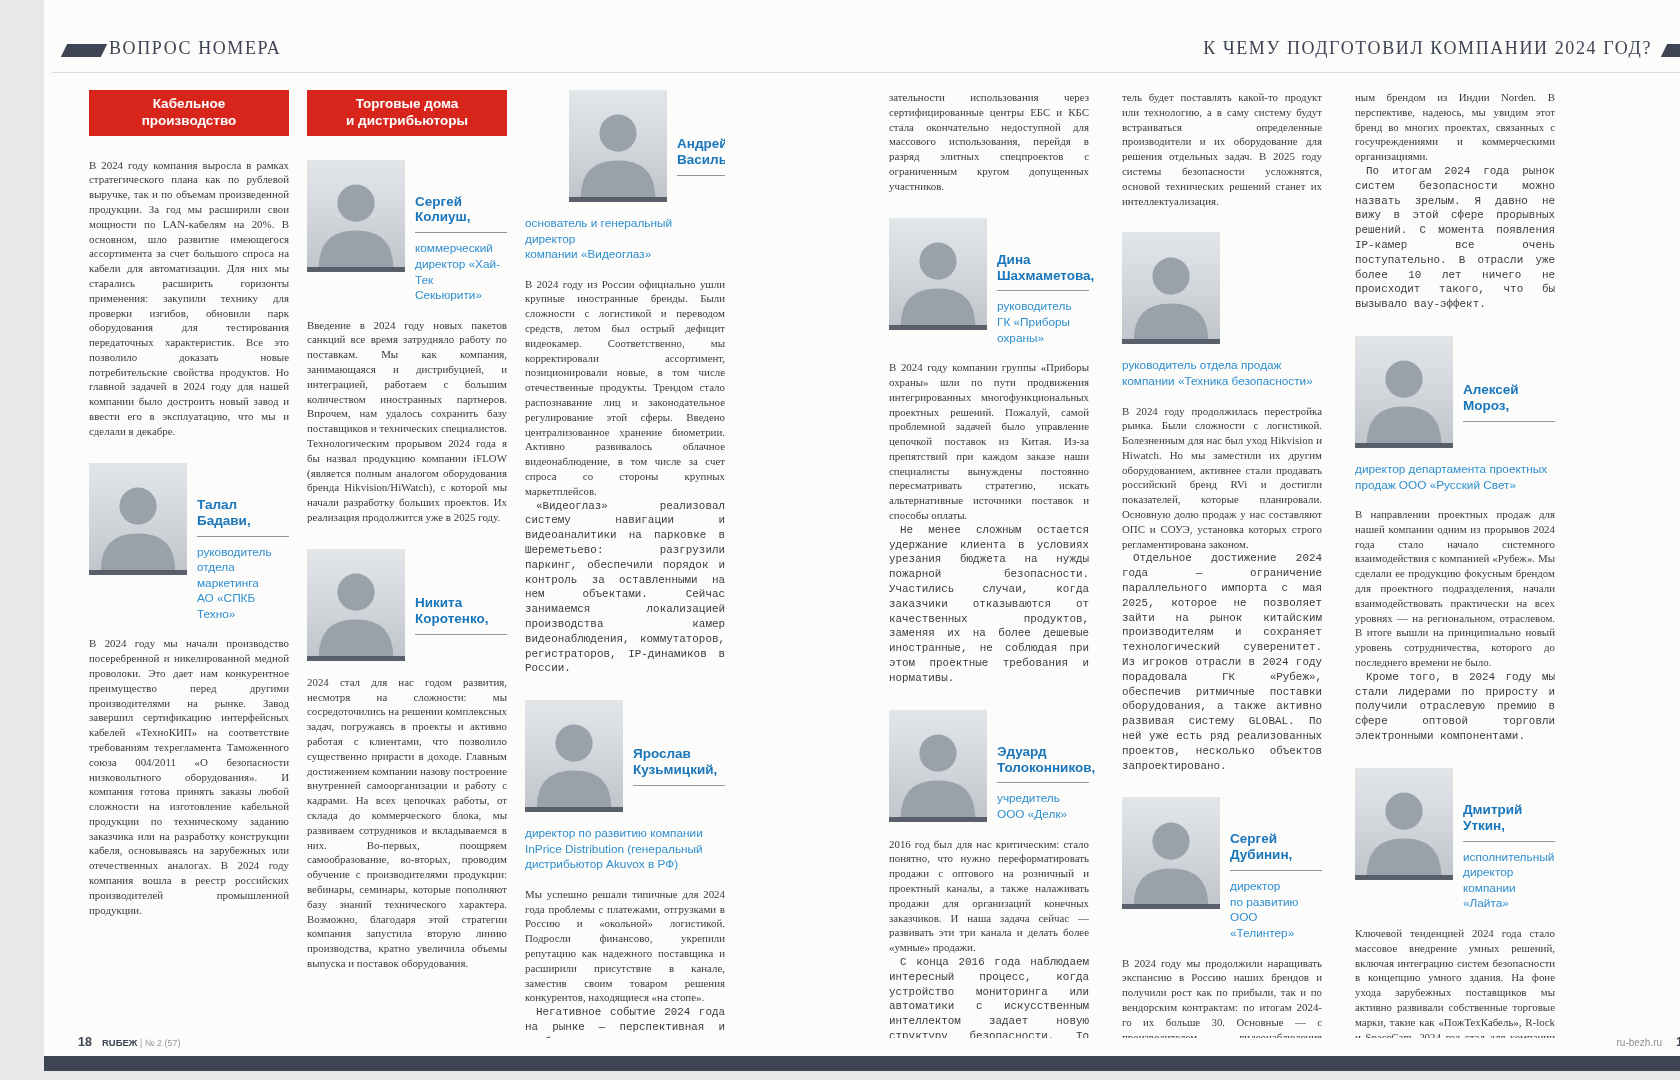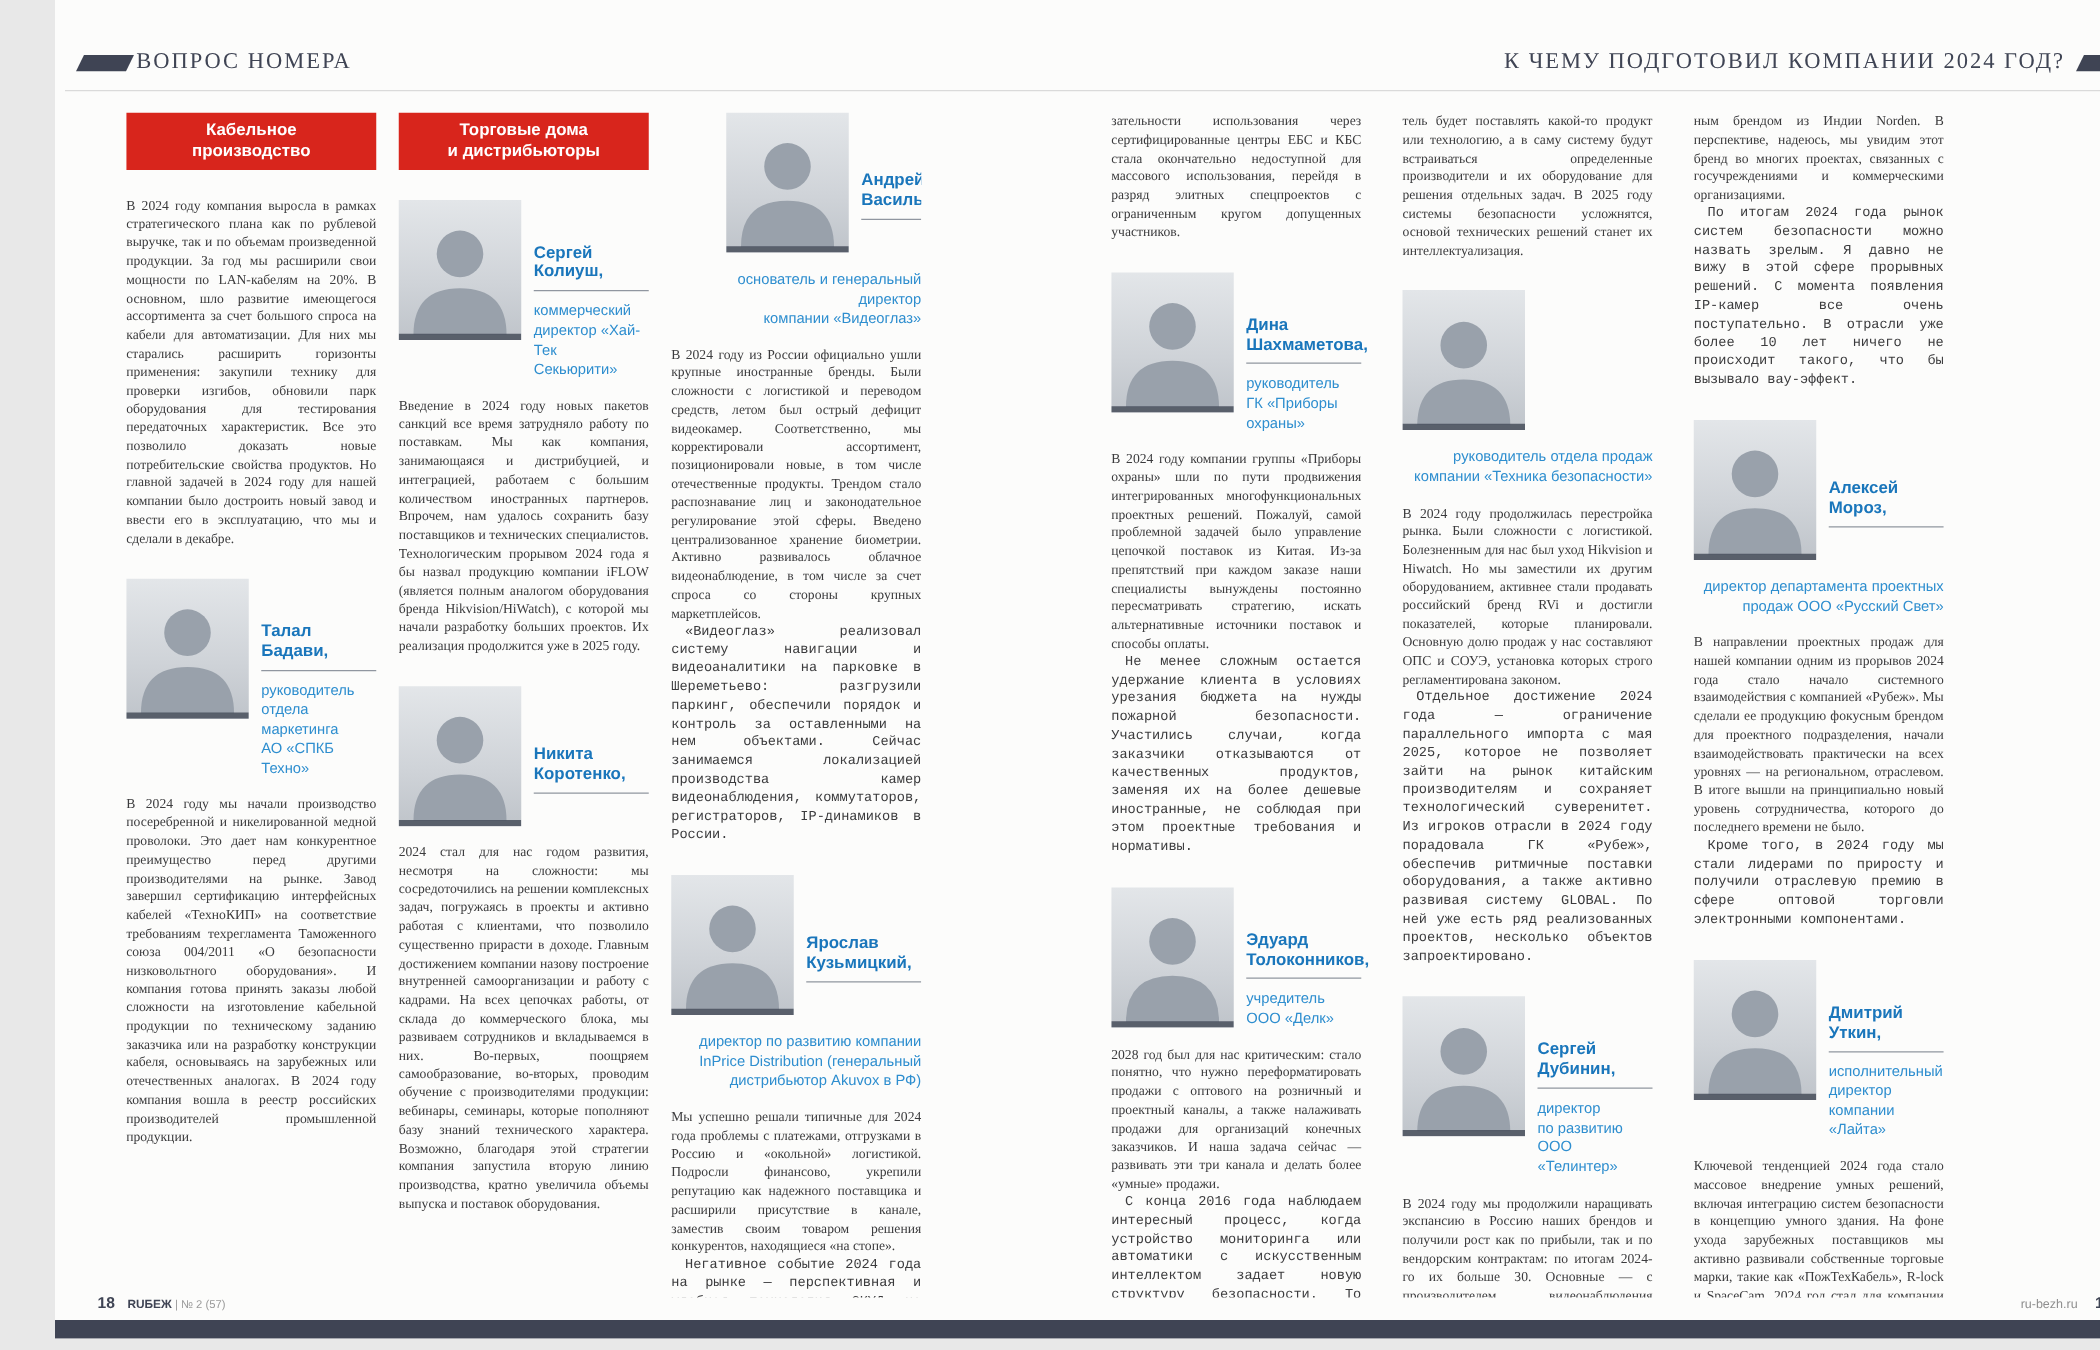--- a/index.html
+++ b/index.html
@@ -9,37 +9,37 @@
   .hdr{position:absolute;top:38px;left:8px;right:8px;height:26px;}
   .mark{position:absolute;top:6px;width:40px;height:13px;background:var(--header_navy);transform:skewX(-26deg);}
   .mark.left{left:12px;}
   .mark.right{right:12px;}
   .hdr-title{position:absolute;top:0;font-size:18px;letter-spacing:1.6px;color:var(--header_navy);white-space:nowrap;}
   .hdr-title.left{left:57px;}
   .hdr-title.right{right:64px;}
   .rule{position:absolute;top:72px;left:8px;right:8px;height:1px;background:#dadada;}
   
   .pagecols{position:absolute;top:90px;display:flex;gap:33px;height:948px;overflow:hidden;}
-  #pageL{left:57px;gap:18px;}
+  #pageL{left:45px;gap:18px;}
   #pageR{left:845px;}
   .col{width:200px;flex:none;}
   .category{background:var(--category_red);color:#fff;font:700 13.5px/1.28 "Liberation Sans",sans-serif;
             text-align:center;padding:5px 4px 6px;white-space:pre-line;margin-bottom:22px;}
   .profile{display:flex;gap:10px;margin:24px 0 14px;}
   .col > .profile:first-child{margin-top:0;padding-left:44px;}
   .photo{width:98px;height:112px;flex:none;position:relative;overflow:hidden;
          background:linear-gradient(180deg,#e3e6e9 0%,#cfd3d8 60%,#bfc4ca 100%);}
   .photo svg{position:absolute;bottom:4px;left:0;width:100%;height:90%;fill:#99a1ab;}
   .photo::after{content:'';position:absolute;left:0;right:0;bottom:0;height:5px;background:#474d5a;opacity:.85;}
   .side{flex:1;min-width:0;display:flex;flex-direction:column;padding-top:34px;}
   .profile.wide .side{padding-top:46px;}
   .pname{font:700 13.5px/1.18 "Liberation Sans",sans-serif;color:var(--name_blue);
          border-bottom:1px solid #9096a0;padding-bottom:7px;margin-bottom:8px;}
   .ptitle{font:11.8px/1.32 "Liberation Sans",sans-serif;color:var(--title_blue);white-space:pre-line;}
-  .wide-title{margin:2px 0 14px;text-align:right;}
+  .wide-title{margin:2px 0 14px;}
   .para{margin:0;font-size:10.9px;line-height:14.8px;color:#3b3b3d;text-align:justify;}
   .para.indent{text-indent:11px;font-family:Liberation Mono, monospace;}
   
   .pagenum{font:700 12.5px "Liberation Sans",sans-serif;color:var(--header_navy);}
   .foot-left{position:absolute;left:34px;bottom:22px;display:flex;align-items:baseline;gap:10px;}
   .foot-right{position:absolute;right:34px;bottom:22px;display:flex;align-items:baseline;gap:14px;}
   .brand{font:9px "Liberation Sans",sans-serif;color:#9a9a9a;}
   .brand b{color:var(--header_navy);font-size:9.5px;}
   .site{font:10px "Liberation Sans",sans-serif;color:#8f8f8f;}
   .bottombar{position:absolute;left:0;right:0;bottom:0;height:15px;background:var(--header_navy);}
@@ -167,21 +167,21 @@
               <circle cx="50" cy="34" r="19"></circle>
               <path d="M12 100 Q12 62 50 62 Q88 62 88 100 Z"></path>
             </svg>
           </div>
           <div class="side">
             <div class="pname">Эдуард Толоконников,</div>
             <div class="ptitle">учредитель
 ООО «Делк»</div>
           </div>
         </div>
-        <p class="para">2028 год был для нас критическим: стало понятно, что нужно переформатировать продажи с оптового на розничный и проектный каналы, а также налаживать продажи для организаций конечных заказчиков. И наша задача сейчас — развивать эти три канала и делать более «умные» продажи.</p>
+        <p class="para">2016 год был для нас критическим: стало понятно, что нужно переформатировать продажи с оптового на розничный и проектный каналы, а также налаживать продажи для организаций конечных заказчиков. И наша задача сейчас — развивать эти три канала и делать более «умные» продажи.</p>
         <p class="para indent">С конца 2016 года наблюдаем интересный процесс, когда устройство мониторинга или автоматики с искусственным интеллектом задает новую структуру безопасности. То есть теперь не производи-</p>
       </div>
       <div class="col">
         <p class="para">тель будет поставлять какой-то продукт или технологию, а в саму систему будут встраиваться определенные производители и их оборудование для решения отдельных задач. В 2025 году системы безопасности усложнятся, основой технических решений станет их интеллектуализация.</p>
         <div class="profile wide">
           <div class="photo">
             <svg viewBox="0 0 100 100" preserveAspectRatio="xMidYMax meet">
               <circle cx="50" cy="34" r="19"></circle>
               <path d="M12 100 Q12 62 50 62 Q88 62 88 100 Z"></path>
             </svg>

